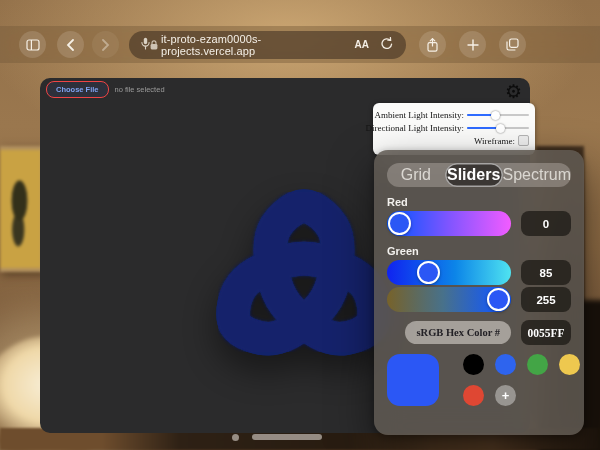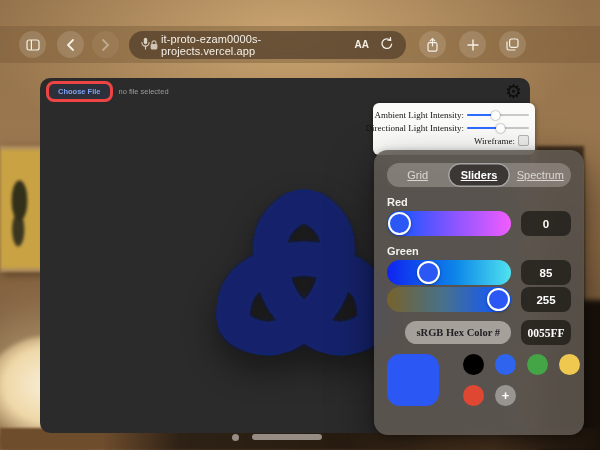--- a/index.html
+++ b/index.html
@@ -49,21 +49,21 @@
   .urlbar .aa{font-size:10px;font-weight:600;letter-spacing:0;margin-right:12px;}
   .urlbar .reload{margin-right:13px;}
   #btn-share{margin-left:13px;}
   #btn-newtab{margin-left:13px;}
   #btn-tabs{margin-left:13px;}
 
   
   .canvas{position:absolute;left:40px;top:78px;width:490px;height:355px;
         background:#2b2b2c;border-radius:10px;z-index:1;}
   .file-row{position:absolute;left:6px;top:3px;display:flex;align-items:center;gap:6px;}
-  .choose-file{height:15px;padding:0 9px;border-radius:8px;border:3px solid #ef4444;
+  .choose-file{height:15px;padding:0 9px;border-radius:8px;border:1px solid #ef4444;
         background:rgba(48,58,88,.35);color:#7fa2f0;font-size:7.5px;font-weight:700;
         display:flex;align-items:center;}
   .file-status{color:#9b9b9b;font-size:7.5px;}
   .gear{position:absolute;right:8px;top:1px;font-size:19px;color:#0c0c0c;line-height:26px;}
 
   
   .knot{position:absolute;left:156px;top:96px;width:216px;height:216px;
         filter:drop-shadow(0 16px 16px rgba(0,0,0,.45));}
 
   
@@ -86,21 +86,21 @@
 
   
   .popover{position:absolute;left:374px;top:150px;width:210px;height:285px;border-radius:14px;
         background:rgba(99,93,86,.82);backdrop-filter:blur(14px) saturate(1.1);
         box-shadow:0 18px 44px rgba(0,0,0,.5), 0 2px 8px rgba(0,0,0,.3);
         padding:13px;box-sizing:border-box;z-index:3;color:#fff;
         display:flex;flex-direction:column;}
   .segmented{height:24px;border-radius:13px;background:rgba(196,190,183,.38);
         display:flex;align-items:stretch;padding:0;}
   .seg-item{flex:1;display:flex;align-items:center;justify-content:center;
-        font-size:11px;color:rgba(240,237,233,.8);border-radius:13px;text-decoration:underline;}
+        font-size:16px;color:rgba(240,237,233,.8);border-radius:13px;}
   .seg-item.selected{background:rgba(56,52,48,.95);color:#fff;font-weight:700;
         box-shadow:inset 0 0 0 1.5px rgba(255,255,255,.55);}
   .sl-label{font-size:11px;font-weight:600;color:#f3f1ee;margin-top:9px;height:13px;line-height:13px;}
   .sl-row{display:flex;align-items:center;margin-top:2px;}
   .track{position:relative;width:124px;height:25px;border-radius:13px;flex:0 0 auto;}
   .track.red{background:linear-gradient(90deg,#0055ff,#8055ff 50%,#f25cff);}
   .track.green{background:linear-gradient(90deg,#1023f0,#0c85e8 55%,#4fe3f0);}
   .track.blue{background:linear-gradient(90deg,#77622a,#48718a 45%,#1559f5 88%,#0a55ff);}
   .thumb{position:absolute;top:1px;width:23px;height:23px;border-radius:50%;
         border:2.5px solid #fff;box-sizing:border-box;box-shadow:0 1px 3px rgba(0,0,0,.35);}

